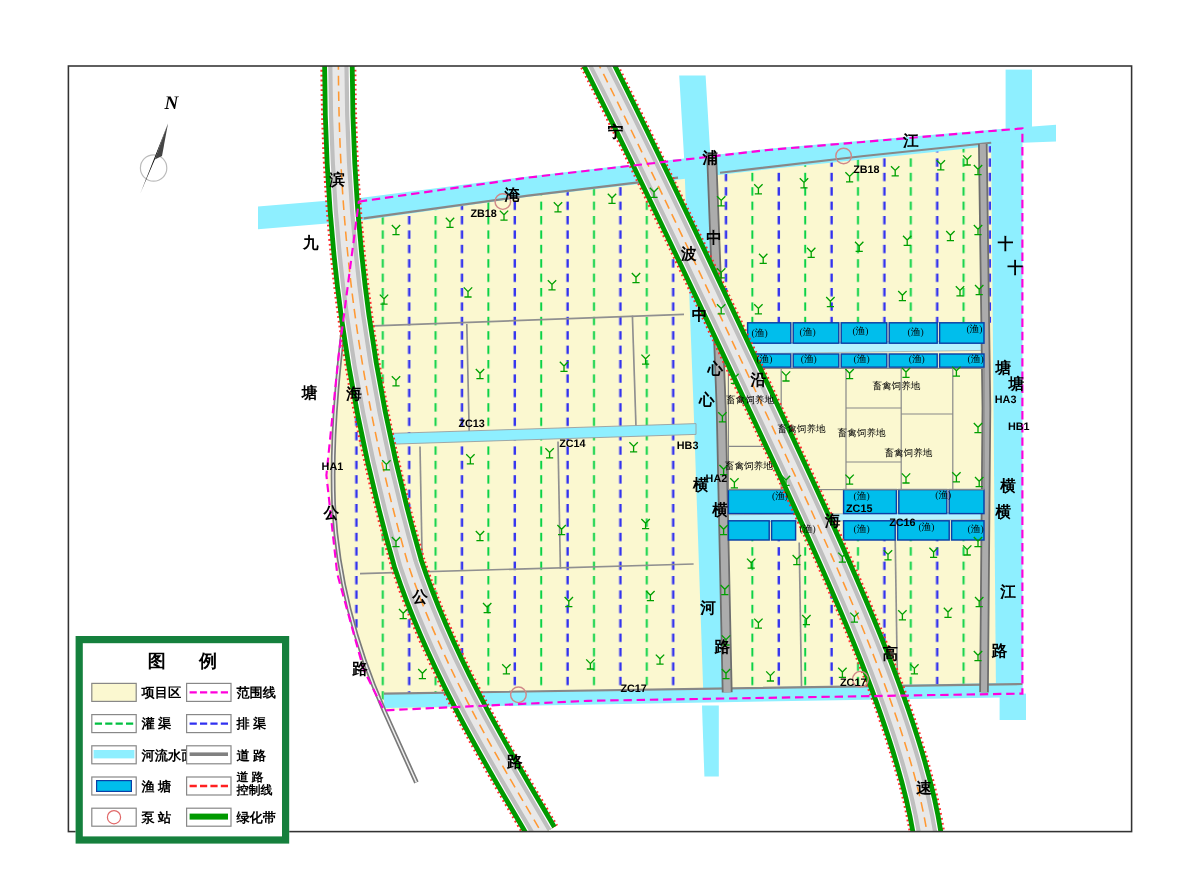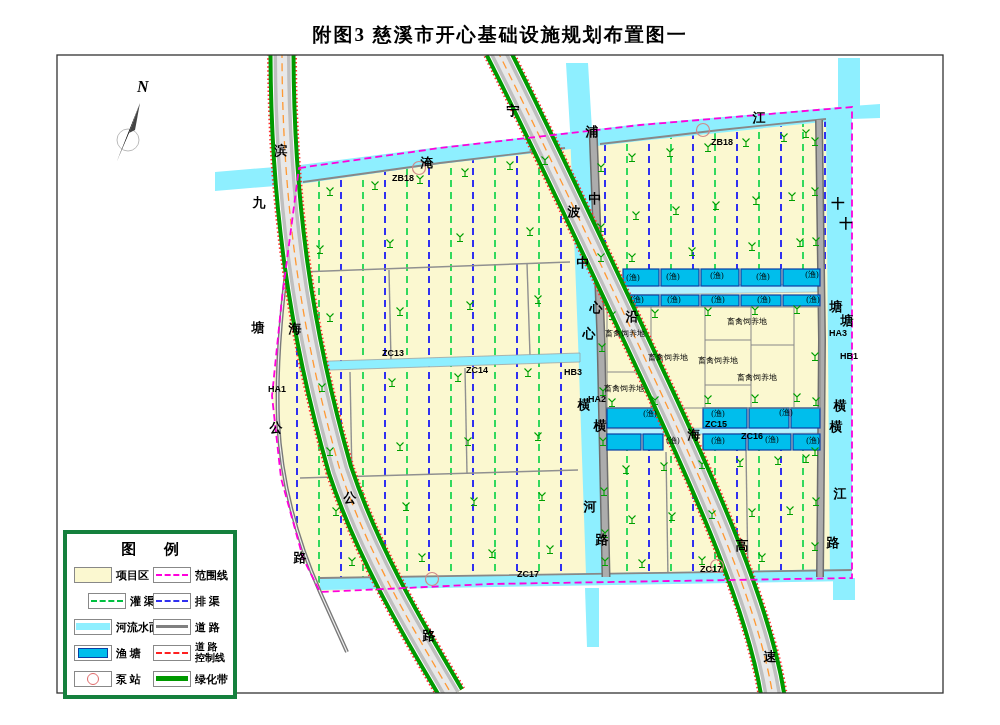--- a/index.html
+++ b/index.html
@@ -12,21 +12,21 @@
   .lbl{position:absolute;transform:translate(-50%,-50%);white-space:nowrap;line-height:1;}
   .ch{font-size:13px;font-weight:bold;}
   .zn{font-size:9px;font-weight:bold;font-family:"Liberation Sans",sans-serif;}
   .fy{font-size:8px;}
   .ls{font-size:8px;}
   
   .compass{position:absolute;left:95px;top:78px;width:70px;height:90px;}
   .compass .n{position:absolute;left:42px;top:0;font-size:16px;font-style:italic;font-weight:bold;}
   
   .legend{position:absolute;left:63px;top:530px;width:166px;height:161px;
-          border:4px solid #15803d;background:#fff;}
+          border:6px solid #15803d;background:#fff;}
   .lg-title{text-align:center;font-size:15px;font-weight:bold;letter-spacing:12px;
             padding-left:12px;margin-top:6px;}
   .lg-e{position:absolute;display:flex;align-items:center;}
   .lg-e .txt{font-size:11px;font-weight:bold;margin-left:4px;white-space:nowrap;}
   .lg-e .txt2{font-size:10px;font-weight:bold;margin-left:4px;line-height:1.05;}
   .sw{width:36px;height:14px;border:1px solid #888;background:#fff;position:relative;flex:none;}
   .sw .ln{position:absolute;left:2px;right:2px;top:50%;margin-top:-1px;}
   .sw-cream{background:#FBF8D0;}
   .ln-green{border-top:2px dashed #00C040;}
   .ln-magenta{border-top:2px dashed #FF00DC;}
@@ -36,21 +36,20 @@
   .ln-belt{border-top:5px solid #009900;margin-top:-3px !important;}
   .sw-river{position:absolute;left:1px;right:1px;top:3px;height:7px;background:#8EEFFF;}
   .sw-pond{position:absolute;left:3px;right:3px;top:2px;bottom:2px;background:#00BEEC;border:1px solid #0B3FA5;}
   .sw-pump{position:absolute;left:12px;top:1px;width:10px;height:10px;border:1px solid #E06868;border-radius:50%;}
 </style>
 </head>
 <body>
 
 <div class="page">
 
-  <div class="title">附图3  慈溪市开心基础设施规划布置图一</div>
 
   <svg class="map" width="1000" height="725" viewBox="0 0 1000 725">
     <defs>
       <clipPath id="frameclip">
           <rect x="57" y="55" width="886" height="638"></rect>
         </clipPath>
       <pattern id="chan" width="44" height="12" patternUnits="userSpaceOnUse">
         <line x1="11" y1="0" x2="11" y2="12" stroke="#00D040" stroke-width="1.6" stroke-dasharray="7,5"></line>
         <line x1="33" y1="0" x2="33" y2="12" stroke="#3030F0" stroke-width="2" stroke-dasharray="7,5"></line>
       </pattern>
@@ -345,21 +344,21 @@
     <div class="lbl ls" style="left:757px;top:378px">畜禽饲养地</div>
   </div>
 
   <div class="legend">
     <div class="lg-title">图    例</div>
 
     <div class="lg-e" style="left:7px;top:33px">
       <span class="sw sw-cream"></span>
       <span class="txt">项目区</span>
     </div>
-    <div class="lg-e" style="left:21px;top:59px">
+    <div class="lg-e" style="left:7px;top:59px">
       <span class="sw">
           <span class="ln ln-green"></span>
         </span>
       <span class="txt">灌  渠</span>
     </div>
     <div class="lg-e" style="left:7px;top:85px">
       <span class="sw">
           <span class="sw-river"></span>
         </span>
       <span class="txt">河流水面</span>

